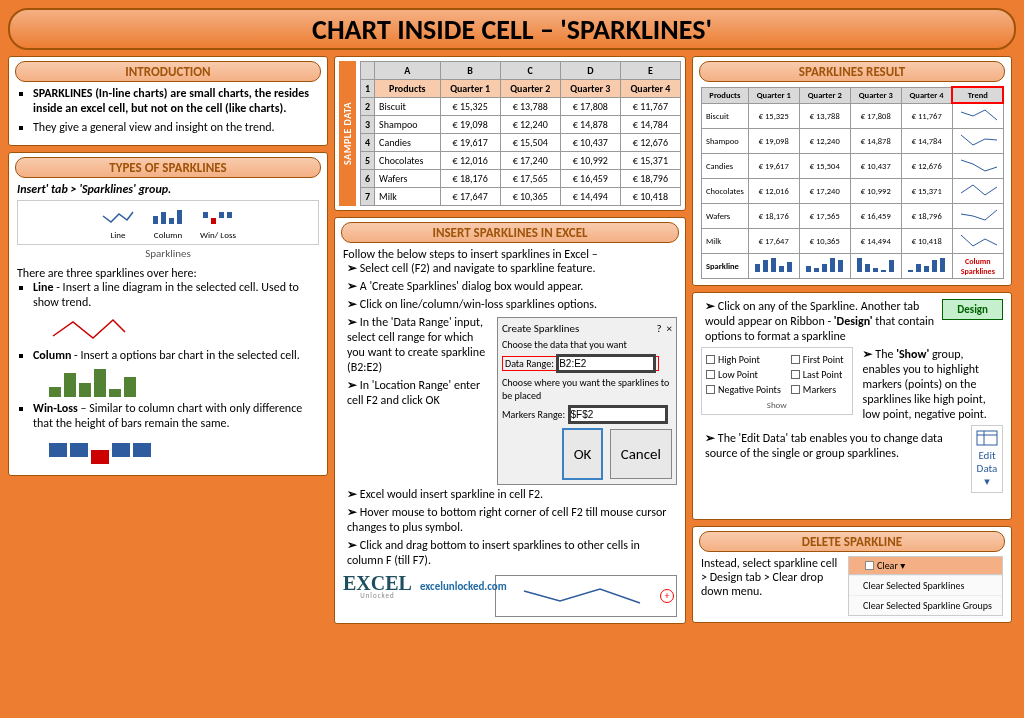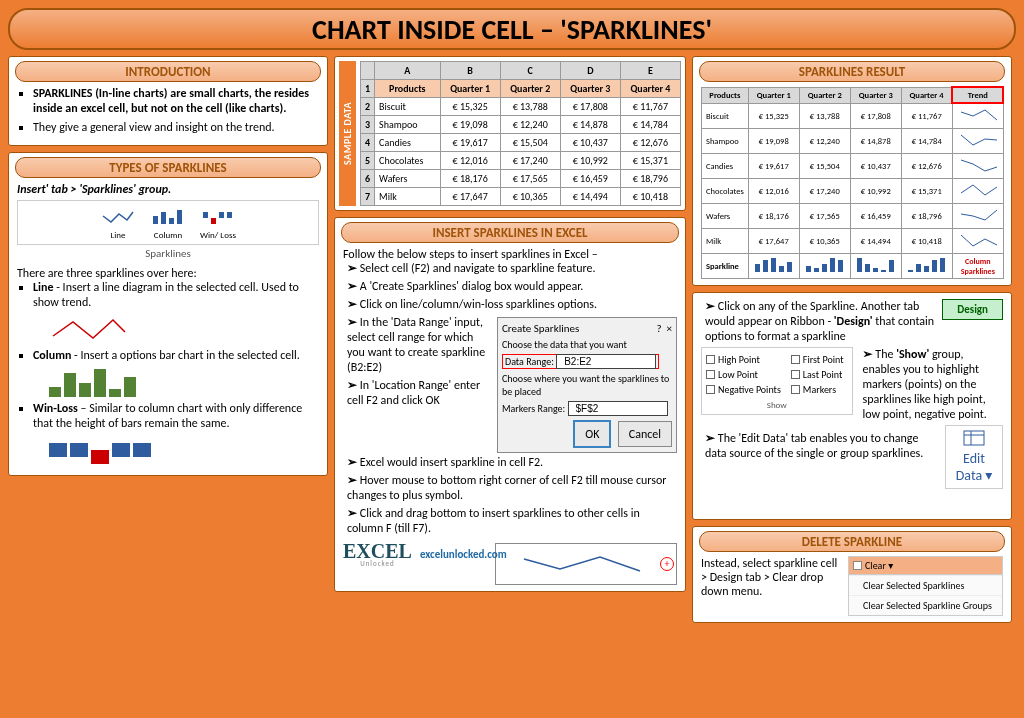--- a/index.html
+++ b/index.html
@@ -105,41 +105,41 @@
     border: 1px solid #888;
     background: #f0f0f0;
     font-size: 10px;
     padding: 4px;
     margin: 2px 0;
     width: 180px;
     float: right;
     margin-left: 6px;
   }
   .dialog .titlebar { font-size: 11px; margin-bottom:3px; }
-  .dialog input { width: 100px; font-size:10px; border:1px solid #404040; padding:1px 7px;}
+  .dialog input { width: 100px; font-size:10px; border:3px solid #404040; padding:1px 0;}
   .dialog .row { margin: 3px 0;}
-  .btn { display:inline-block; border:1px solid #888; background:#e8e8e8; padding:5px 10px; font-size:12px; margin-left:4px;}
+  .btn { display:inline-block; border:1px solid #888; background:#e8e8e8; padding:15px 10px; font-size:15px; margin-left:4px;}
   .btn.primary { border:2px solid #3b82c4; }
   .design-btn {
     display:inline-block; background:#c6efce; color:#006100; border:1px solid #006100;
     padding:3px 14px; font-weight:bold; font-size:11px;
   }
   .show-group {
     border:1px solid #ccc; padding:4px; font-size:10px; display:inline-block;
     float:left; margin-right:6px; margin-bottom:2px;
   }
   .show-group .cb { display:flex; align-items:center; gap:3px; margin:1px 4px 1px 0;}
   .cb-box { width:9px; height:9px; border:1px solid #666; display:inline-block;}
   .show-grid { display:grid; grid-template-columns:auto auto; column-gap:6px;}
   .show-label { text-align:center; color:#555; font-size:9px; margin-top:2px; clear:both;}
   .clear-menu {
     border:1px solid #ccc; font-size:10px; background:#fafafa; float:right; width: 155px;
     margin-left:6px;
   }
-  .clear-menu .hdr { background:#f4b084; padding:2px 4px; font-size:10px; border-bottom:1px solid #ccc; display:flex; align-items:center; gap:3px;}
+  .clear-menu .hdr { background:#f4b084; padding:2px 16px; font-size:10px; border-bottom:1px solid #ccc; display:flex; align-items:center; gap:3px;}
   .clear-menu .mi { padding:3px 4px 3px 14px; border-top:1px solid #eee;}
   .red-highlight { border:1px solid red; padding:0 2px;}
   .footer-logo {
     display:flex; align-items:center; gap:8px; font-size:11px; margin-top:4px;
   }
   .logo-e { font-family:serif; font-size:20px; color:#1f4e5e; font-weight:bold;}
   .logo-sub { font-size:7px; letter-spacing:1px; color:#888; margin-top:-4px; text-align:center;}
   a.site { color:#1f6aa5; font-weight:bold; text-decoration:none;}
   .shape-red { color:#c00;}
   .bold { font-weight:bold; }
@@ -148,21 +148,21 @@
   .result-row-last td { border-top:2px solid red;}
   .col-spark-label { font-size:8px; color:#c00; font-weight:bold; line-height:1;}
   .dropdown-cell { width:182px; height:42px; border:1px solid #888; margin-top:4px; padding:2px; display:flex; align-items:center; justify-content:flex-end;}
   .plus-circle { width:14px; height:14px; border:1px solid red; border-radius:50%; color:red; font-size:10px; line-height:12px; text-align:center;}
   .winloss-demo { display:flex; gap:3px; align-items:center; height:30px; margin:4px 0 0 16px;}
   .winloss-demo .bar { width:18px; height:14px; background:#2e5c9e;}
   .winloss-demo .bar.red { background:#c00; margin-top:14px;}
   .col-demo { display:flex; gap:3px; align-items:flex-end; height:30px; margin:4px 0 4px 16px;}
   .col-demo .bar { width:12px; background:#548235;}
   .line-demo { width:80px; height:30px; margin:4px 0 4px 16px;}
-  .edit-data { float:right; border:1px solid #ccc; padding:4px; text-align:center; font-size:14px; color:#2e5c9e; width:58px; margin-left:6px;}
+  .edit-data { float:right; border:1px solid #ccc; padding:4px; text-align:center; font-size:11px; color:#2e5c9e; width:32px; margin-left:6px;}
   .clear-ico { width:9px; height:9px; display:inline-block; background:#fff; border:1px solid #888;}
 </style>
 </head>
 <body>
 
 <div class="title-bar">CHART INSIDE CELL – 'SPARKLINES'</div>
 
 <div class="grid">
 
   <div class="col">

